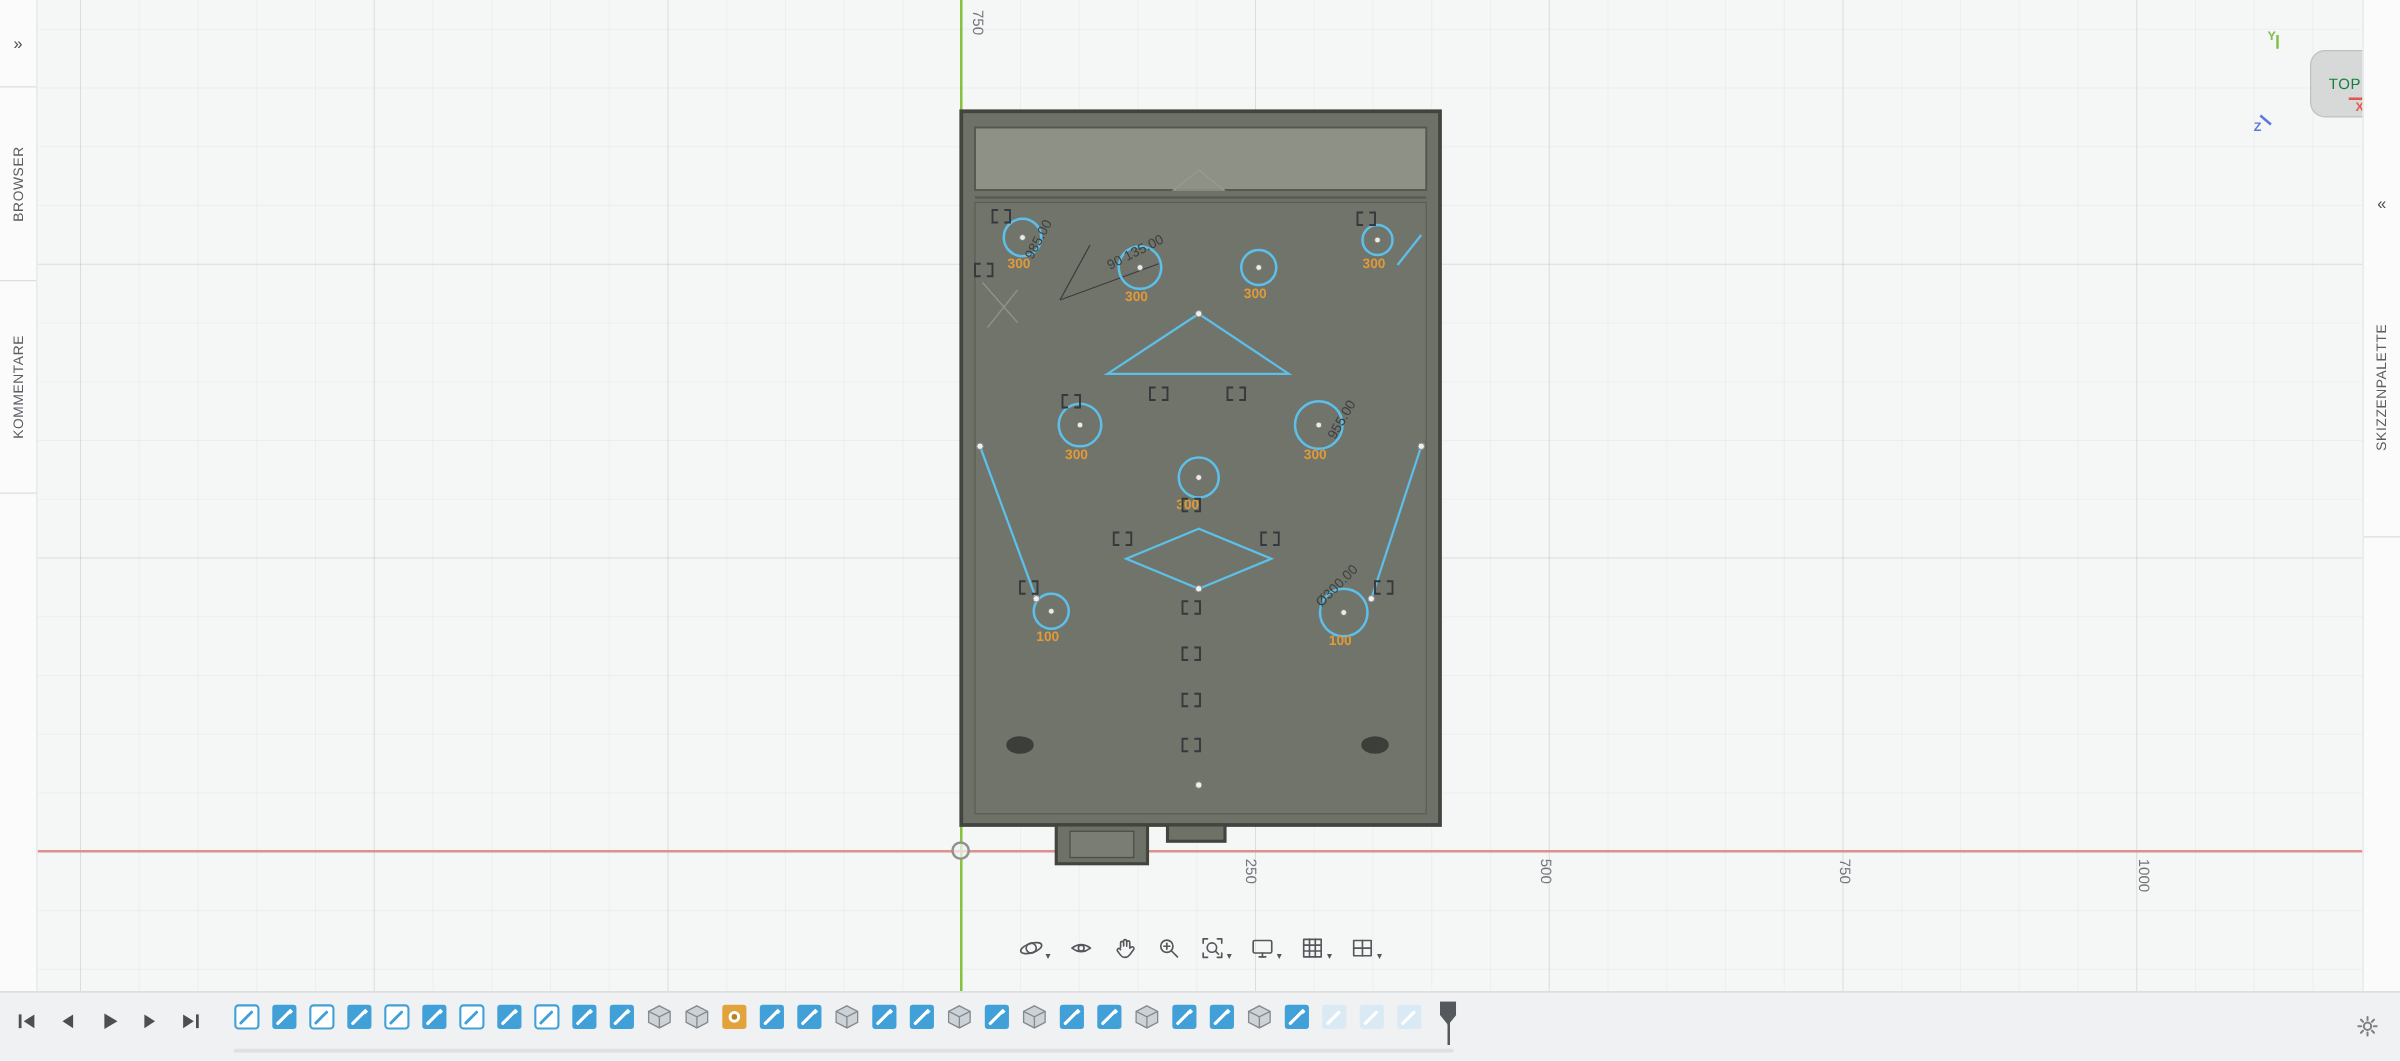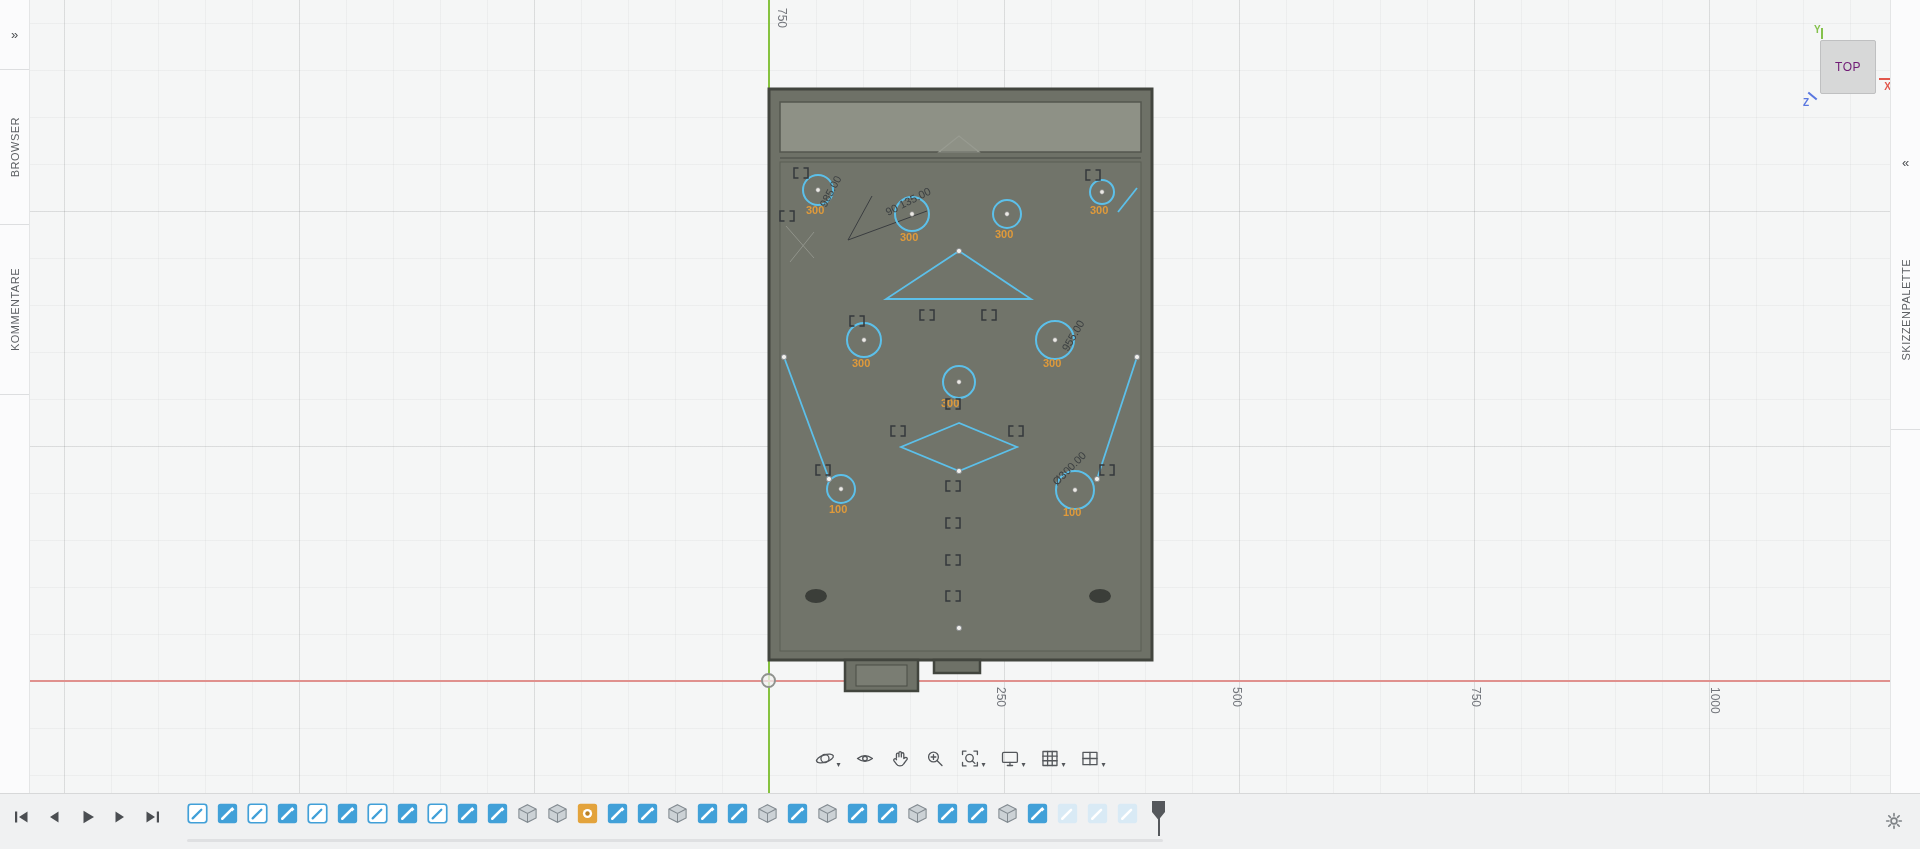--- a/index.html
+++ b/index.html
@@ -22,23 +22,23 @@
   .origin-marker { position:absolute; left:761px; top:673px; width:15px; height:15px;
     border:2px solid #8f928e; border-radius:50%; background:rgba(242,242,240,.75); }
   svg.scene { position:absolute; left:0; top:0; width:1920px; height:793px; font-family:"Liberation Sans", sans-serif; }
 
   .ruler-num { position:absolute; writing-mode:vertical-rl; color:#73767c; font-size:12px; }
   .ruler-top { left:775px; top:8px; }
   #ruler-bottom .ruler-num { top:687px; }
 
   
   .viewcube { position:absolute; right:44px; top:40px; width:56px; height:54px; }
-  .vc-face { width:100%; height:100%; background:#d7d8d8; border:1px solid #bfc0c1; border-radius:2px;
-    display:flex; align-items:center; justify-content:center; font-size:12px; color:#701a75;
-    letter-spacing:.5px; cursor:pointer; }
+  .vc-face { width:100%; height:100%; background:#d7d8d8; border:1px solid #bfc0c1; border-radius:12px;
+    display:flex; align-items:center; justify-content:center; font-size:12px; color:#15803d;
+    letter-spacing:.5px; cursor:pointer;margin-left:28px; }
   .vc-axis { position:absolute; font-size:10px; font-weight:bold; }
   .vc-y { left:-6px; top:-16px; color:#84c14b; }
   .vc-x { right:-15px; bottom:2px; color:#e2574c; }
   .vc-z { left:-17px; bottom:-14px; color:#5a77e0; }
   .vc-ly { position:absolute; left:1px; top:-12px; width:2px; height:11px; background:#84c14b; }
   .vc-lx { position:absolute; right:-18px; bottom:14px; width:15px; height:2px; background:#e2574c; }
   .vc-lz { position:absolute; left:-13px; bottom:-3px; width:11px; height:2px; background:#5a77e0; transform:rotate(40deg); }
 
   
   .side { position:absolute; top:0; bottom:56px; width:30px; background:#fbfbfc; z-index:6; }

